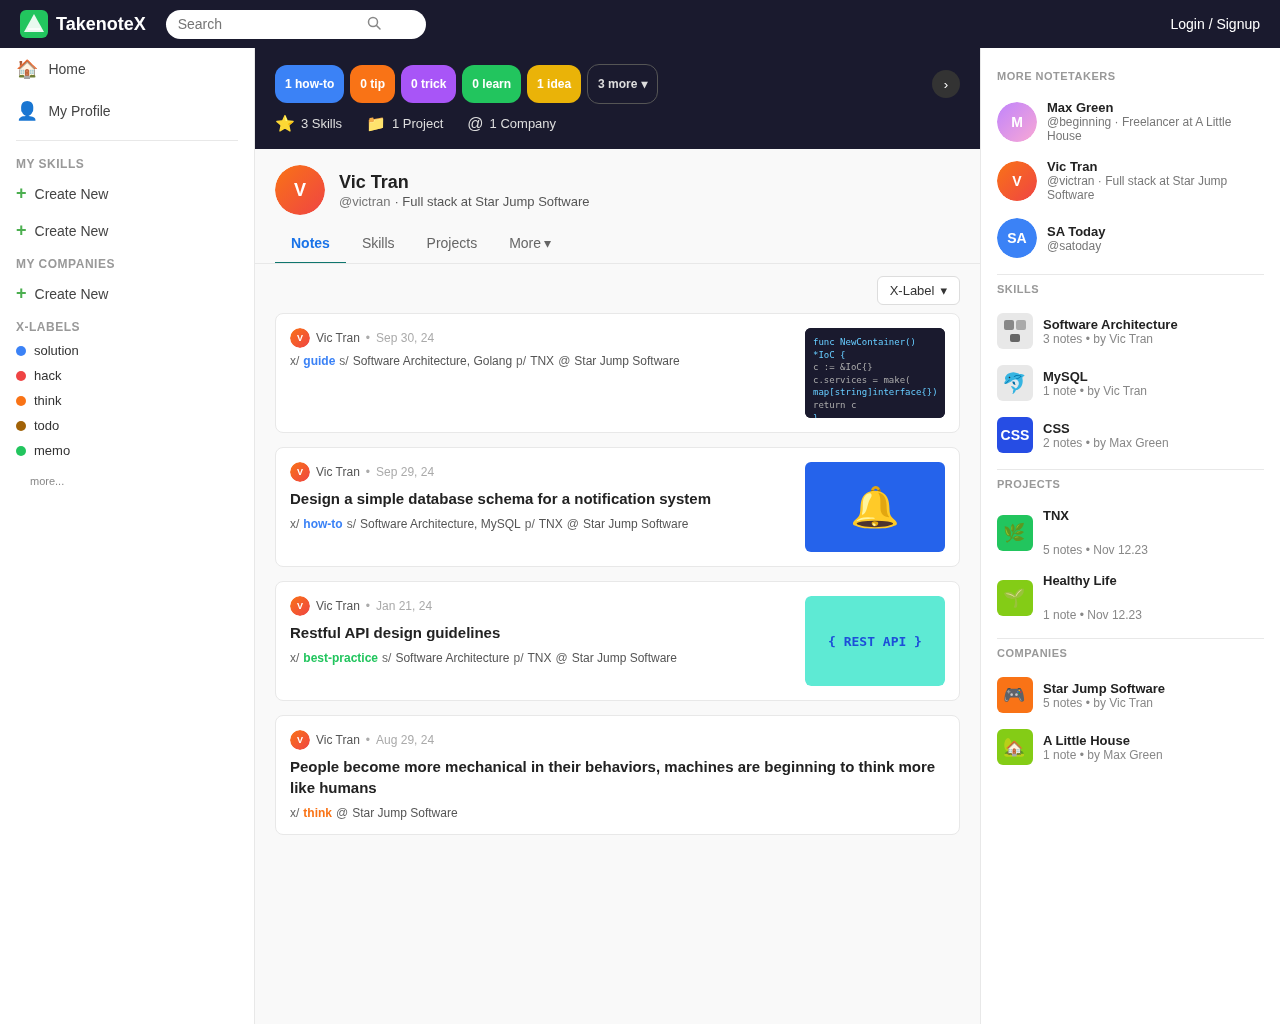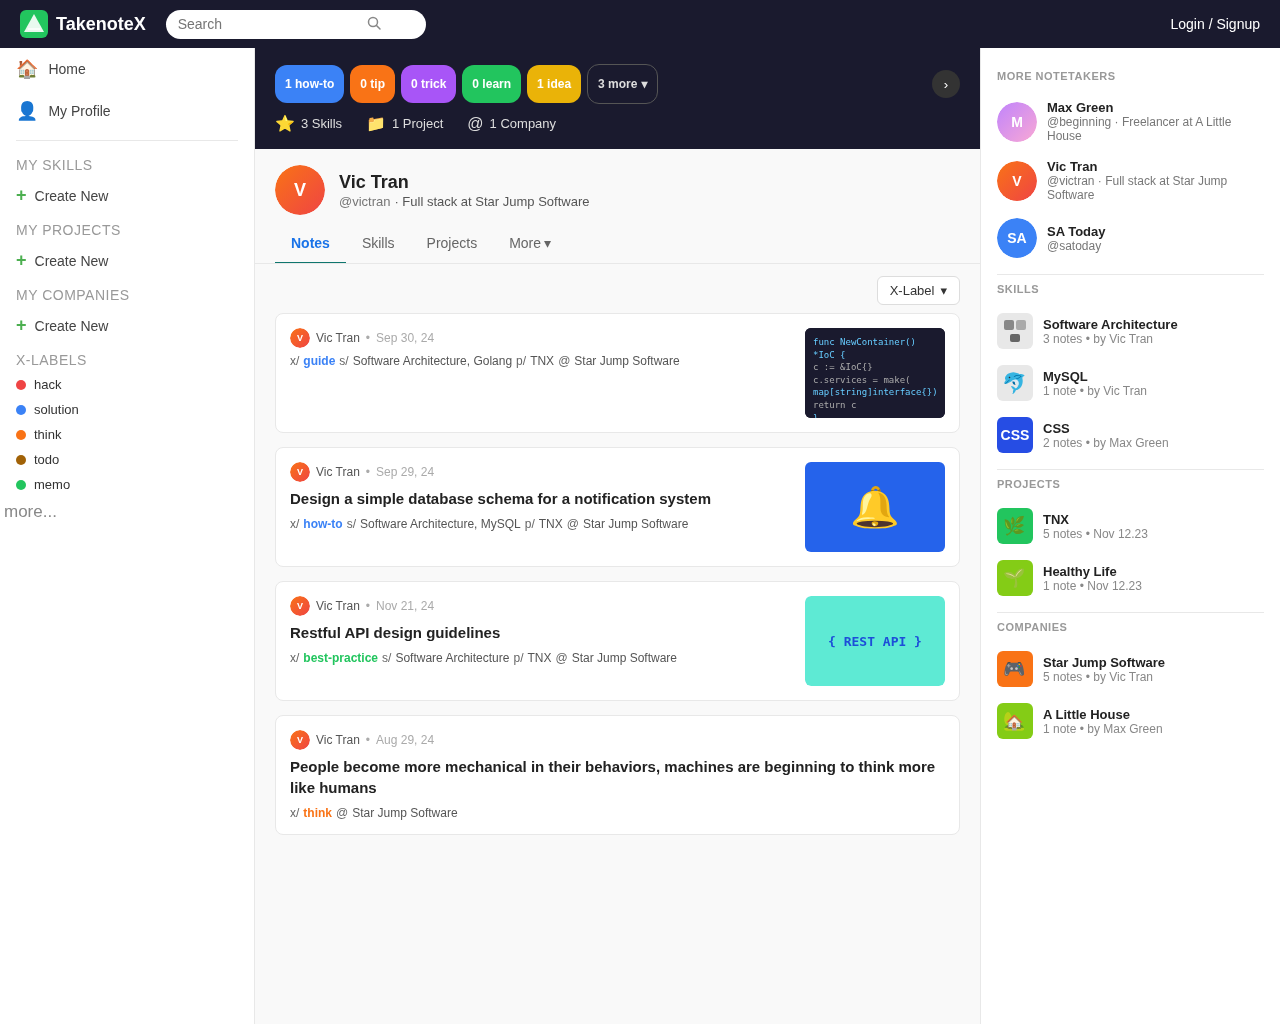--- a/index.html
+++ b/index.html
@@ -20,26 +20,26 @@
     .search-bar { display: flex; align-items: center; background: #fff; border-radius: 20px; padding: 5px 12px; gap: 8px; flex: 0 0 260px; }
     .search-bar input { border: none; outline: none; font-size: 14px; width: 180px; background: transparent; }
     .search-icon-btn { background: none; border: none; cursor: pointer; color: #555; }
     .auth-links { margin-left: auto; color: #fff; font-size: 14px; }
     .auth-links a { color: #fff; text-decoration: none; }
 
     
     .sidebar-nav-item { display: flex; align-items: center; gap: 10px; padding: 10px 16px; cursor: pointer; color: #444; font-size: 14px; }
     .sidebar-nav-item .nav-icon { font-size: 18px; }
     .sidebar-divider { border: none; border-top: 1px solid #e8e8e8; margin: 8px 16px; }
-    .sidebar-section-label { font-size: 14px; color: #999; font-weight: 400; letter-spacing: 0.5px; padding: 8px 16px 4px; text-transform: uppercase; }
+    .sidebar-section-label { font-size: 12px; color: #999; font-weight: 700; letter-spacing: 0.5px; padding: 8px 16px 4px; text-transform: uppercase; }
     .sidebar-create-btn { display: flex; align-items: center; gap: 8px; padding: 8px 16px; cursor: pointer; color: #444; font-size: 14px; }
     .plus-icon { color: #4caf50; font-size: 18px; font-weight: bold; }
     .xlabel-item { display: flex; align-items: center; gap: 8px; padding: 5px 16px; cursor: pointer; font-size: 13px; color: #333; }
     .dot { width: 10px; height: 10px; border-radius: 50%; flex-shrink: 0; }
-    .more-link { padding: 5px 4px; color: #888; font-size: 17px; cursor: pointer; }
+    .more-link { padding: 5px 30px; color: #888; font-size: 11px; cursor: pointer; margin-top: 7px; }
     .profile-header-card { background: #1a1a2e; margin: 0; padding: 16px 20px; display: flex; flex-direction: column; gap: 10px; }
     .tags-row { display: flex; align-items: center; gap: 6px; flex-wrap: wrap; }
     .tag { padding: 12px 10px; border-radius: 12px; font-size: 12px; font-weight: 600; color: #fff; }
     .tag-howto { background: #3b82f6; }
     .tag-tip { background: #f97316; }
     .tag-trick { background: #a855f7; }
     .tag-learn { background: #22c55e; }
     .tag-idea { background: #eab308; color: #fff; }
     .tag-more { background: transparent; color: #ddd; border: 1px solid #555; cursor: pointer; display: flex; align-items: center; gap: 4px; }
     .arrow-btn { background: #333; border: none; border-radius: 50%; width: 28px; height: 28px; color: #fff; cursor: pointer; margin-left: auto; display: flex; align-items: center; justify-content: center; }
@@ -91,21 +91,21 @@
     .notetaker-name { font-weight: 600; font-size: 13px; color: #222; }
     .notetaker-desc { font-size: 12px; color: #777; }
     .right-divider { border: none; border-top: 1px solid #e8e8e8; margin: 8px 0; }
     .skill-item { display: flex; align-items: center; gap: 10px; padding: 8px 0; cursor: pointer; }
     .skill-icon { width: 36px; height: 36px; border-radius: 6px; overflow: hidden; flex-shrink: 0; background: #e8e8e8; display: flex; align-items: center; justify-content: center; font-size: 20px; }
     .skill-name { font-weight: 600; font-size: 13px; }
     .skill-meta { font-size: 12px; color: #888; }
     .project-item { display: flex; align-items: center; gap: 10px; padding: 8px 0; cursor: pointer; }
     .project-icon { width: 36px; height: 36px; border-radius: 6px; overflow: hidden; flex-shrink: 0; }
     .project-name { font-weight: 600; font-size: 13px; }
-    .project-meta { font-size: 12px; color: #888; }
+    .project-meta { font-size: 12px; color: #888; margin-top: 20px; }
     .company-item { display: flex; align-items: center; gap: 10px; padding: 8px 0; cursor: pointer; }
     .company-icon { width: 36px; height: 36px; border-radius: 6px; overflow: hidden; flex-shrink: 0; }
     .company-name { font-weight: 600; font-size: 13px; }
     .company-meta { font-size: 12px; color: #888; }
 
     
     ::-webkit-scrollbar { width: 6px; }
     ::-webkit-scrollbar-thumb { background: #ccc; border-radius: 3px; }
   </style>
 </head>
@@ -150,40 +150,39 @@
         <span>My Profile</span>
       </div>
       <hr class="sidebar-divider">
 
       <div class="sidebar-section-label">MY SKILLS</div>
       <div class="sidebar-create-btn">
         <span class="plus-icon">+</span>
         <span>Create New</span>
       </div>
 
-      <div class="sidebar-section-label">MY PROJECTS</div>
       <div class="sidebar-create-btn">
         <span class="plus-icon">+</span>
         <span>Create New</span>
       </div>
 
       <div class="sidebar-section-label">MY COMPANIES</div>
       <div class="sidebar-create-btn">
         <span class="plus-icon">+</span>
         <span>Create New</span>
       </div>
 
       <div class="sidebar-section-label">X-LABELS</div>
       <div class="xlabel-item">
+        <span class="dot" style="background:#3b82f6;"></span>
+        <span>solution</span>
+      </div>
+      <div class="xlabel-item">
         <span class="dot" style="background:#ef4444;"></span>
         <span>hack</span>
-      </div>
-      <div class="xlabel-item">
-        <span class="dot" style="background:#3b82f6;"></span>
-        <span>solution</span>
       </div>
       <div class="xlabel-item">
         <span class="dot" style="background:#f97316;"></span>
         <span>think</span>
       </div>
       <div class="xlabel-item">
         <span class="dot" style="background:#a16207;"></span>
         <span>todo</span>
       </div>
       <div class="xlabel-item">
@@ -317,21 +316,21 @@
         </div>
 
         <div class="note-card">
           <div class="note-content">
             <div class="note-meta">
               <div class="note-author-avatar">
                 <div style="width:20px;height:20px;border-radius:50%;background:linear-gradient(135deg,#f97316,#ef4444);display:flex;align-items:center;justify-content:center;color:#fff;font-weight:700;font-size:9px;">V</div>
               </div>
               <span class="note-author-name">Vic Tran</span>
               <span class="note-date">•</span>
-              <span class="note-date">Nov 21, 24</span>
+              <span class="note-date">Jan 21, 24</span>
             </div>
             <div class="note-title">Restful API design guidelines</div>
             <div class="note-tags-row">
               <span>x/</span>
                 <span class="note-xlabel note-xlabel-bestpractice">best-practice</span>
               <span>s/</span>
                 <span class="note-skill">Software Architecture</span>
               <span>p/</span>
                 <span class="note-project">TNX</span>
               <span>@</span>

